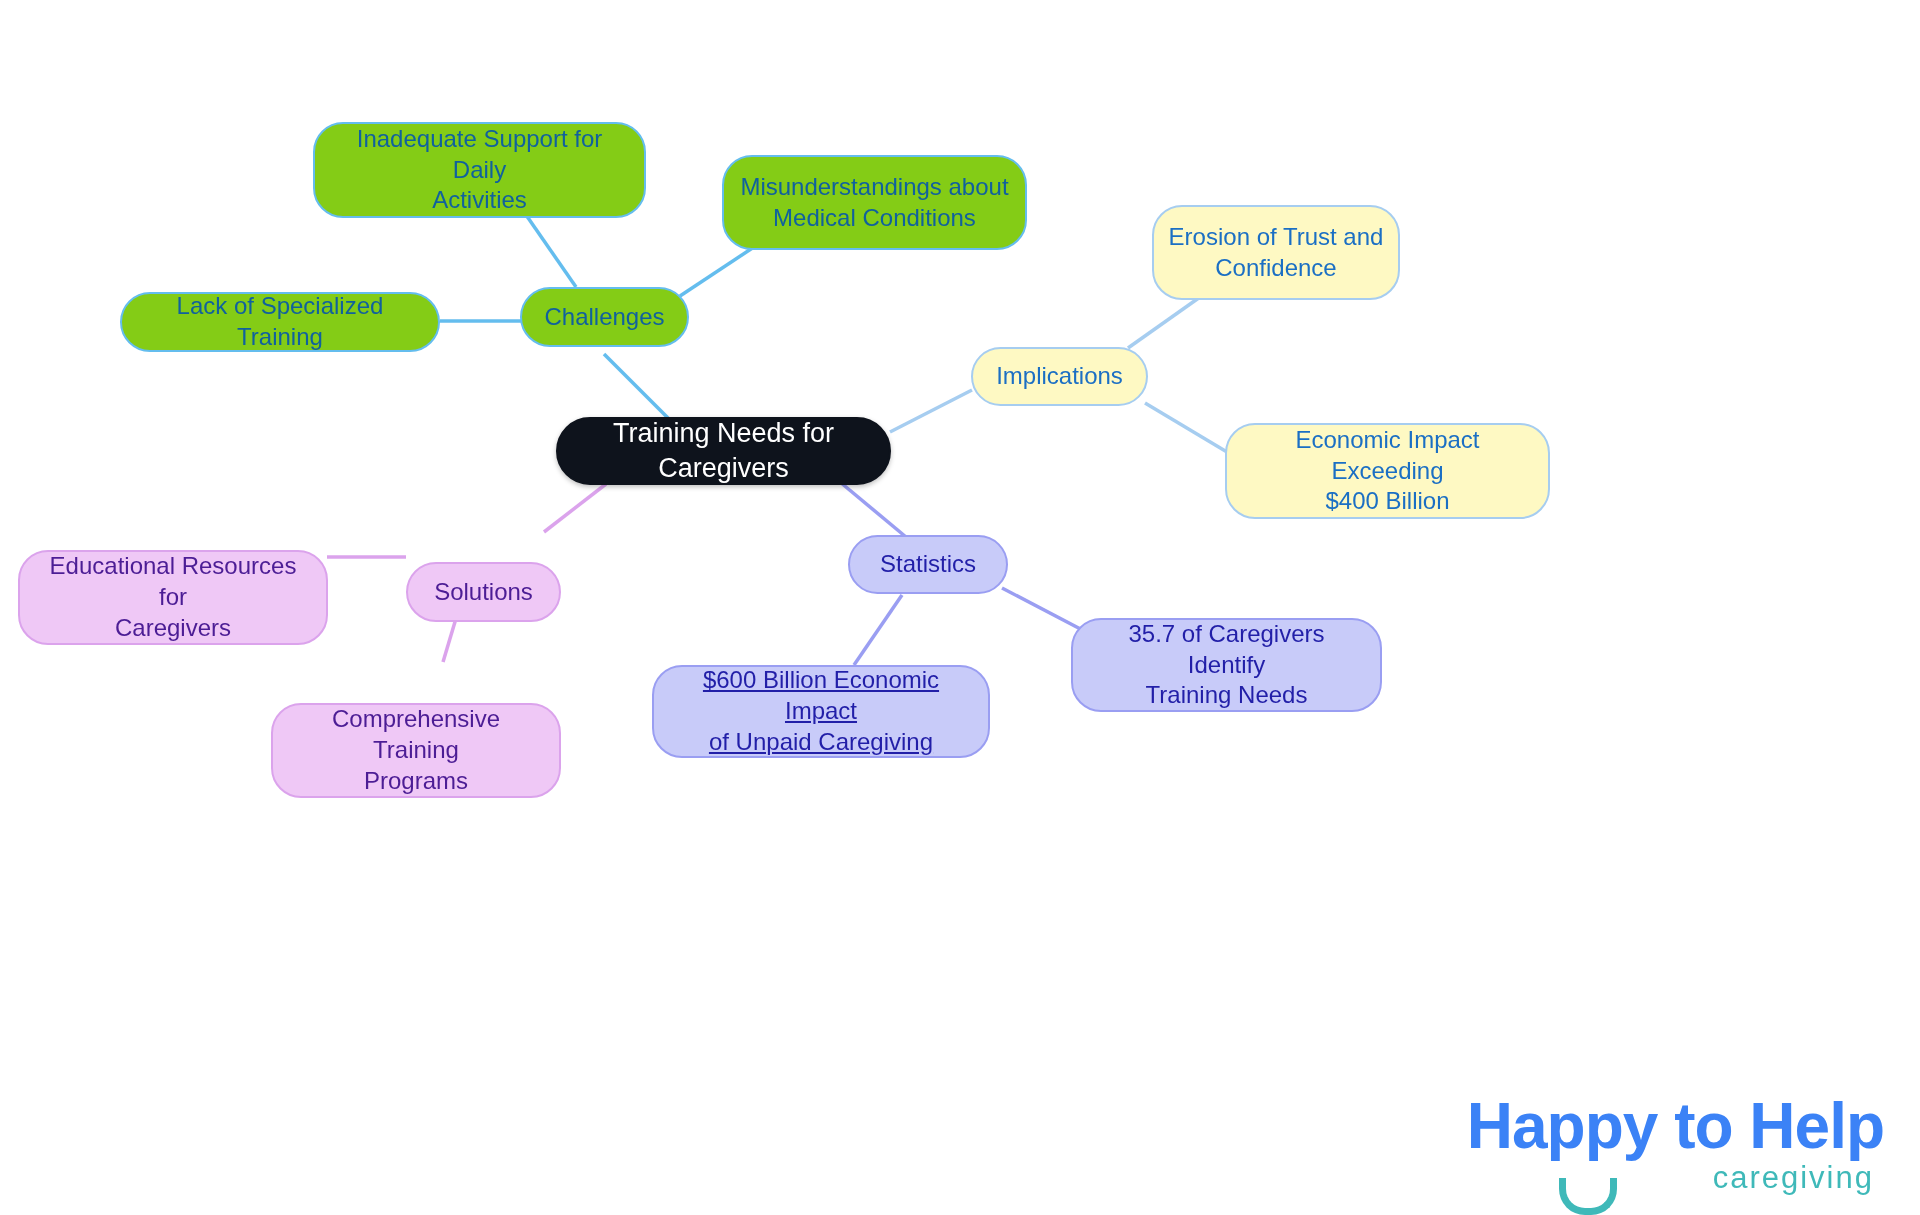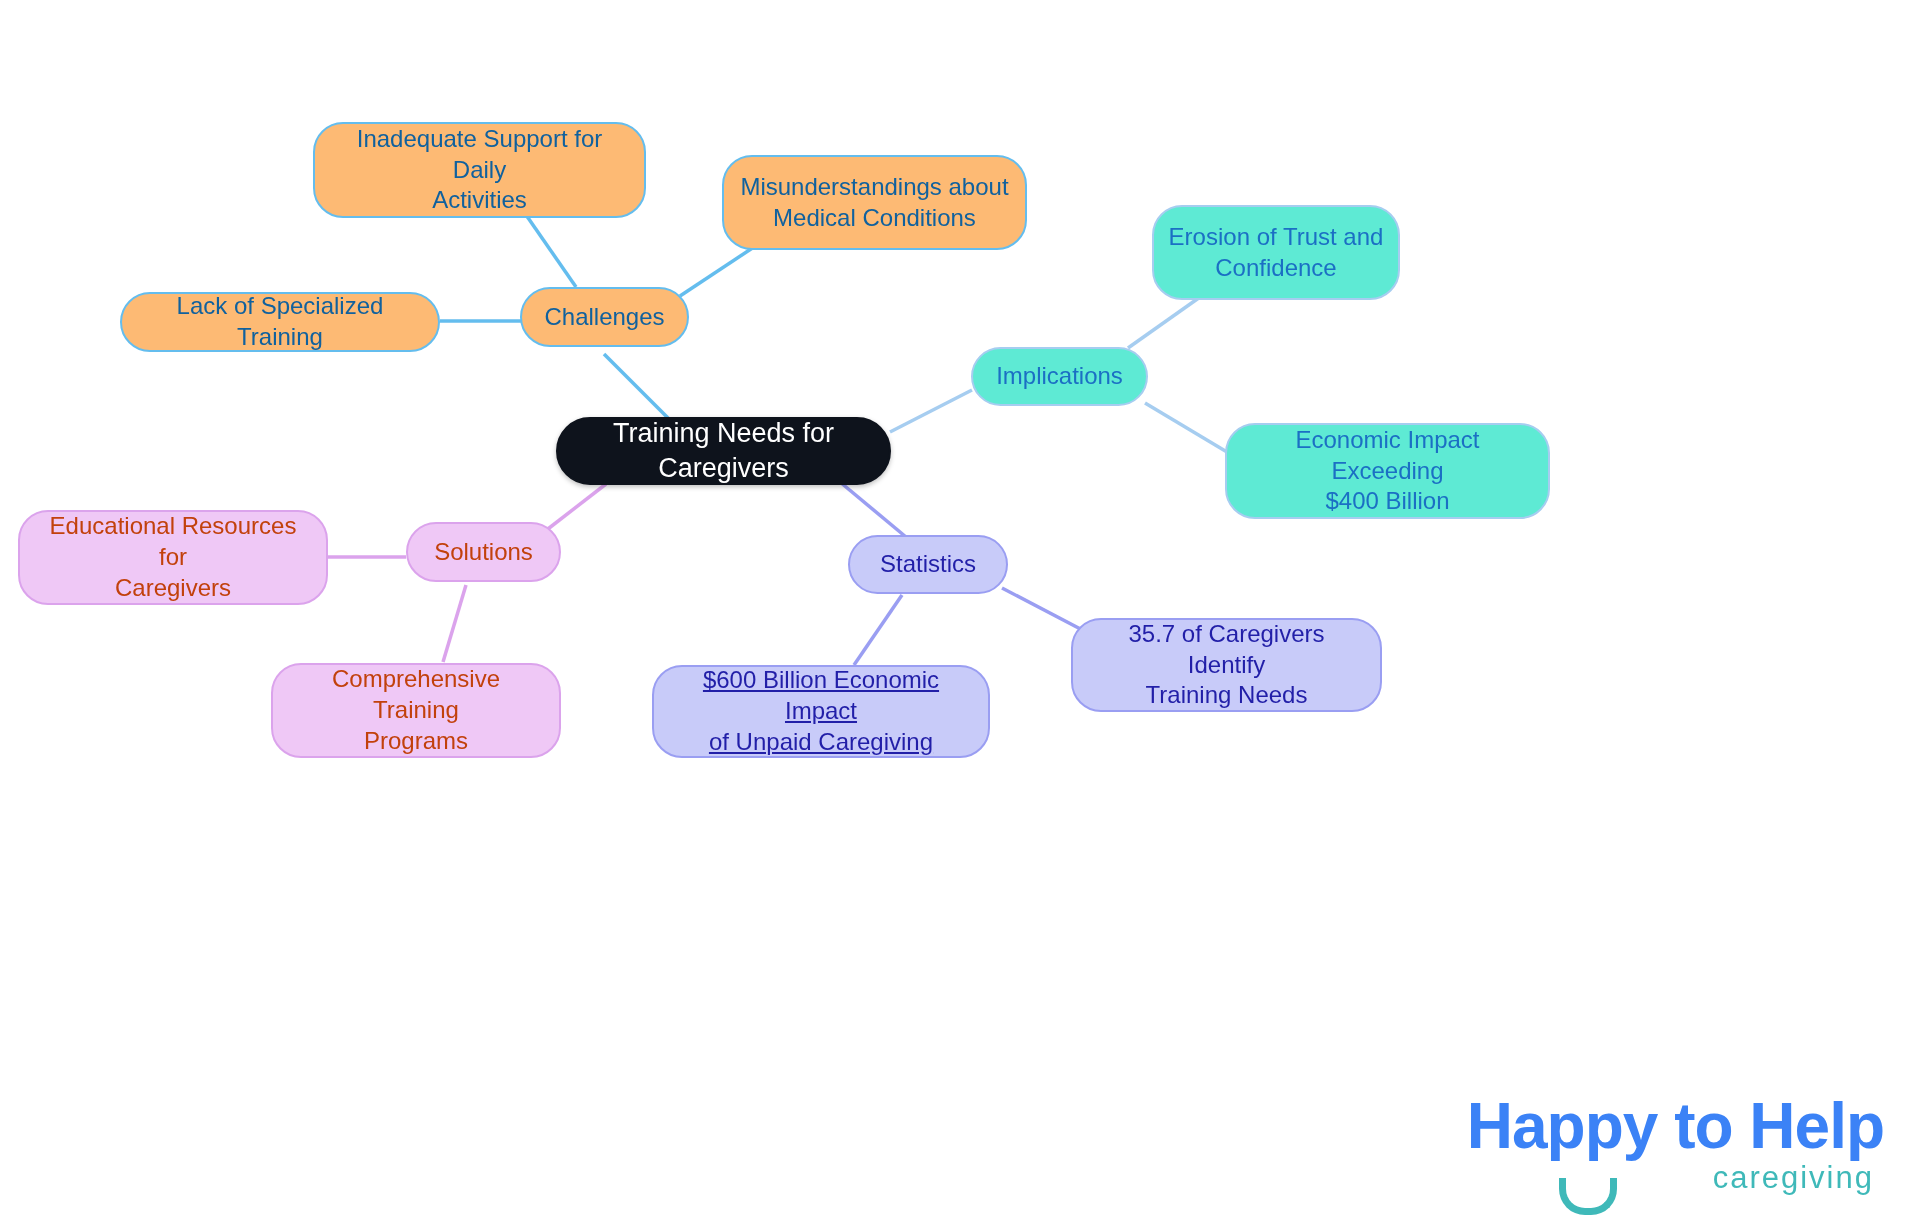--- a/index.html
+++ b/index.html
@@ -47,38 +47,39 @@
     border-radius: 34px;
     box-shadow: 0 2px 5px rgba(0,0,0,0.25);
   }
   .node.branch {
     font-size: 24px;
   }
   .node.leaf {
     font-size: 24px;
   }
   .c-challenges {
-    background: #fdba74;
+    background: #84cc16;
     border-color: #64bdee;
     color: #10619e;
   }
   .c-implications {
-    background: #5eead4;
+    background: #fef9c3;
     border-color: #a6cdf0;
     color: #1b6fc4;
   }
   .c-statistics {
     background: #c8cbf9;
     border-color: #9a9ef2;
     color: #221fa8;
   }
   .c-solutions {
     background: #efc8f6;
     border-color: #dba3ec;
-    color: #c2410c;
+    color: #4c1d95;
+    margin-top: 40px;
   }
 
   
   #logo {
     position: absolute;
     right: 36px;
     bottom: 22px;
     text-align: right;
     user-select: none;
   }

